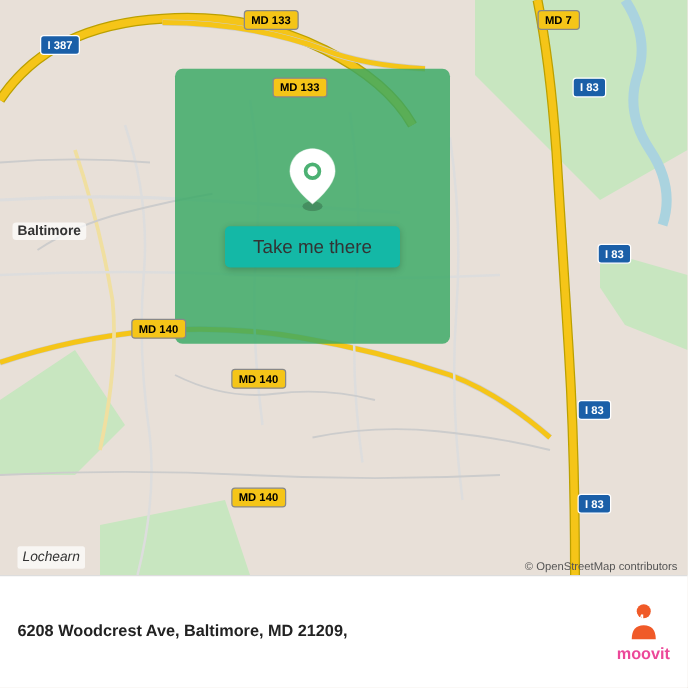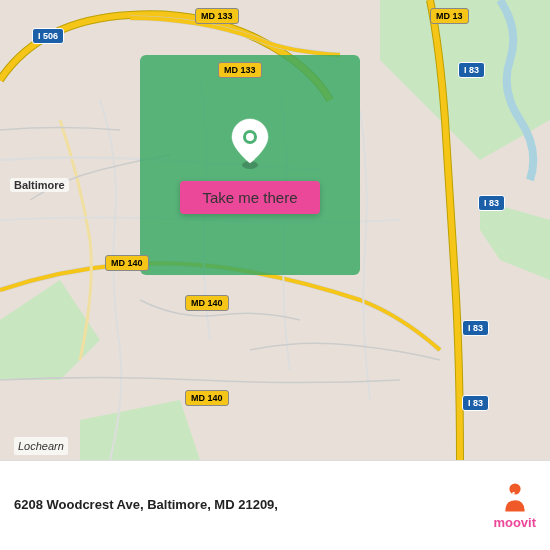--- a/index.html
+++ b/index.html
@@ -43,21 +43,21 @@
       gap: 12px;
     }
 
     .map-pin {
       width: 44px;
       height: 52px;
       position: relative;
     }
 
     .take-me-there-btn {
-      background: #ec4899;
+      background: #14b8a6;
       color: #333;
       border: none;
       border-radius: 4px;
       padding: 8px 22px;
       font-size: 15px;
       font-weight: 500;
       cursor: pointer;
       box-shadow: 0 2px 6px rgba(0,0,0,0.2);
     }
 
@@ -227,21 +227,21 @@
       <ellipse cx="22" cy="48" rx="8" ry="4" fill="rgba(0,0,0,0.2)"></ellipse>
       <path d="M22 2 C12 2 4 10 4 20 C4 32 22 46 22 46 C22 46 40 32 40 20 C40 10 32 2 22 2 Z" fill="white" stroke="rgba(255,255,255,0.5)" stroke-width="1"></path>
       <circle cx="22" cy="20" r="8" fill="rgba(56,168,100,0.9)" stroke="white" stroke-width="2"></circle>
       <circle cx="22" cy="20" r="4" fill="white"></circle>
     </svg>
 
     <button class="take-me-there-btn">Take me there</button>
   </div>
 
   <div class="highway-label" style="top:28px;left:32px;">
-    <span class="interstate-shield">I 506</span>
+    <span class="interstate-shield">I 387</span>
   </div>
   <div class="highway-label" style="top:8px;left:195px;">
     <span class="md-shield">MD 133</span>
   </div>
   <div class="highway-label" style="top:62px;left:218px;">
     <span class="md-shield">MD 133</span>
   </div>
   <div class="highway-label" style="top:62px;left:458px;">
     <span class="interstate-shield">I 83</span>
   </div>
@@ -257,25 +257,26 @@
   <div class="highway-label" style="top:295px;left:185px;">
     <span class="md-shield">MD 140</span>
   </div>
   <div class="highway-label" style="top:390px;left:185px;">
     <span class="md-shield">MD 140</span>
   </div>
   <div class="highway-label" style="top:395px;left:462px;">
     <span class="interstate-shield">I 83</span>
   </div>
   <div class="highway-label" style="top:8px;left:430px;">
-    <span class="md-shield">MD 13</span>
+    <span class="md-shield">MD 7</span>
   </div>
 
   <div class="map-label" style="top:178px;left:10px;">Baltimore</div>
 
+  <div class="attribution">© OpenStreetMap contributors</div>
 </div>
 
 <div style="position:absolute;bottom:95px;left:14px;font-size:11px;color:#333;font-style:italic;background:rgba(255,255,255,0.7);padding:3px 4px;border-radius:2px;">Lochearn</div>
 
 <div id="bottom-bar">
   <div class="address-text">
     <div class="address-line1">6208 Woodcrest Ave, Baltimore, MD 21209,</div>
   </div>
 
   <div class="moovit-logo">

